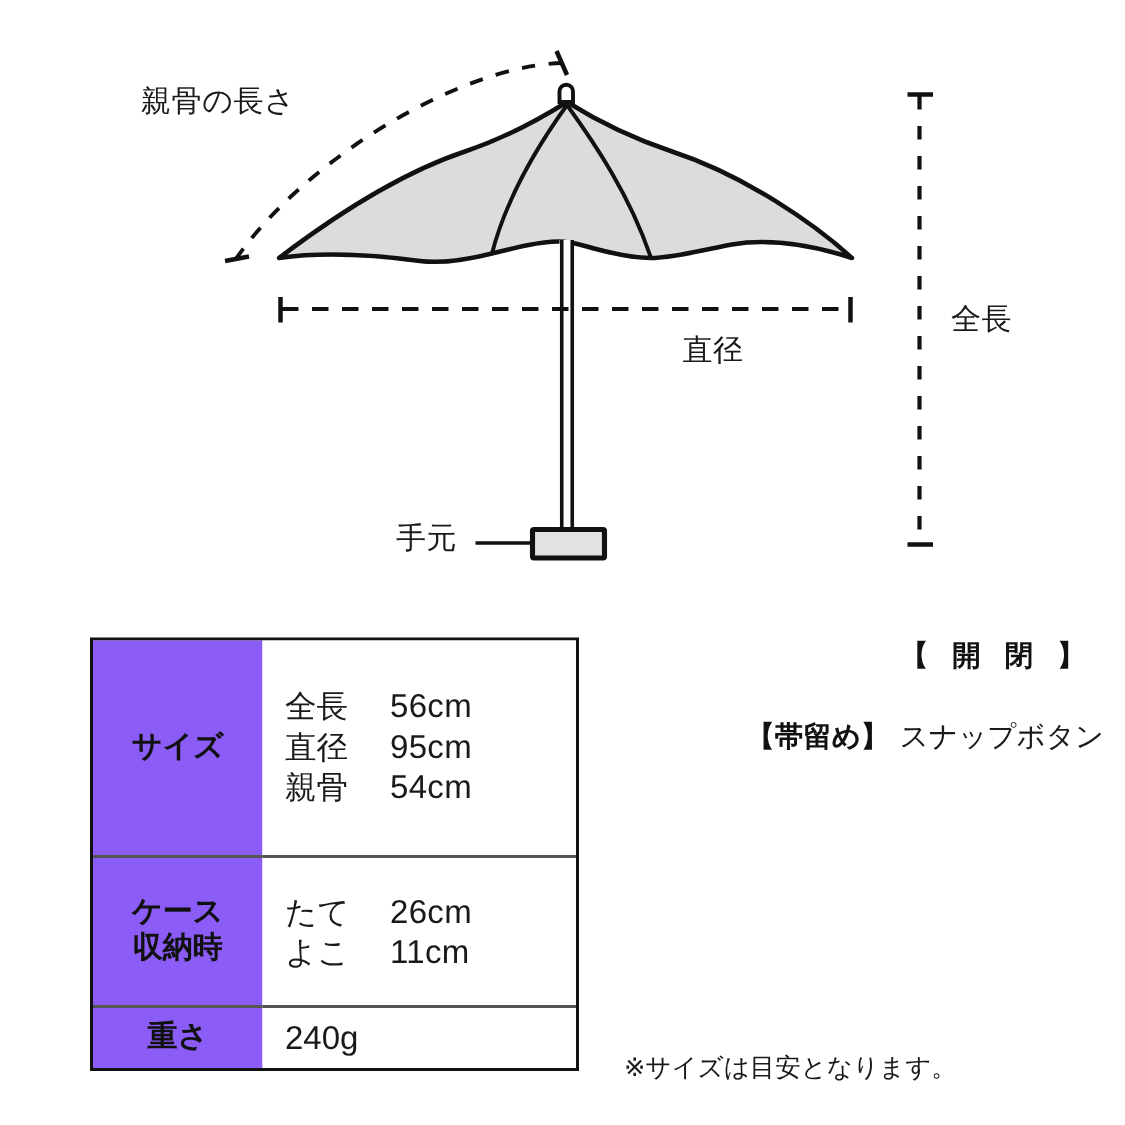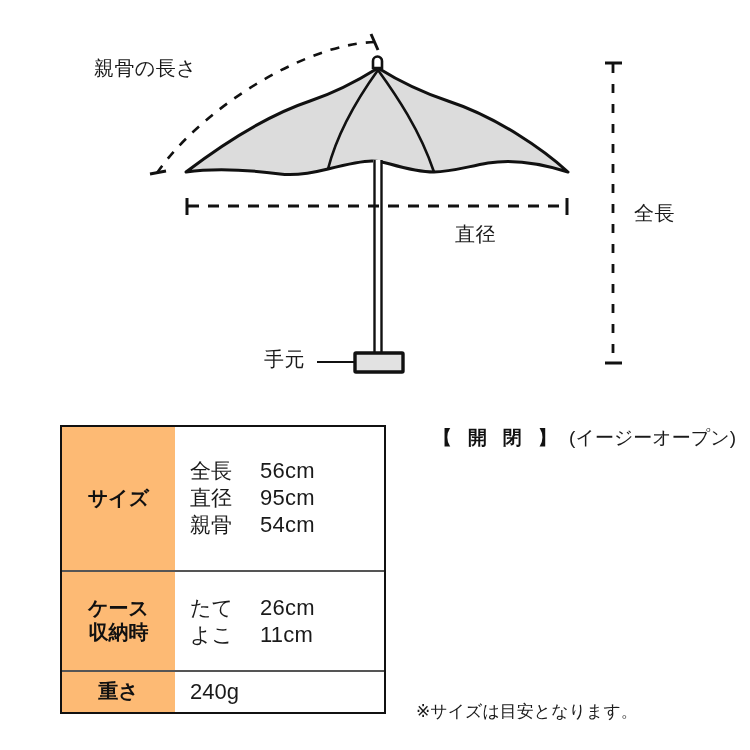--- a/index.html
+++ b/index.html
@@ -61,21 +61,21 @@
   #spec-table td {
     border: 0;
     padding: 0;
     vertical-align: middle;
   }
   .row-div {
     border-top: 2px solid #555555 !important;
   }
   .th-cell {
     width: 113px;
-    background: #fdba74;
+    background: #8b5cf6;
     text-align: center;
     font-weight: bold;
     font-size: 20px;
     line-height: 1.18;
     color: #111111;
     border-right: 1px solid #d9d9d9;
   }
   .val-cell {
     background: #ffffff;
     padding-left: 15px !important;
@@ -245,21 +245,24 @@
       </tr>
     </tbody>
   </table>
 </div>
 
 <div id="spec-list">
 
   <div class="spec-item">
     <span class="spec-bracket spaced">【 開 閉 】</span>
     <span class="spec-value">
-      <span class="sub">(イージーオープン)</span>
     </span>
   </div>
 
+  <div class="spec-item">
+    <span class="spec-bracket">【帯留め】</span>
+    <span class="spec-value">スナップボタン</span>
+  </div>
 
 
 </div>
 
 <div id="spec-note">※サイズは目安となります。</div>
 
 </body></html>

